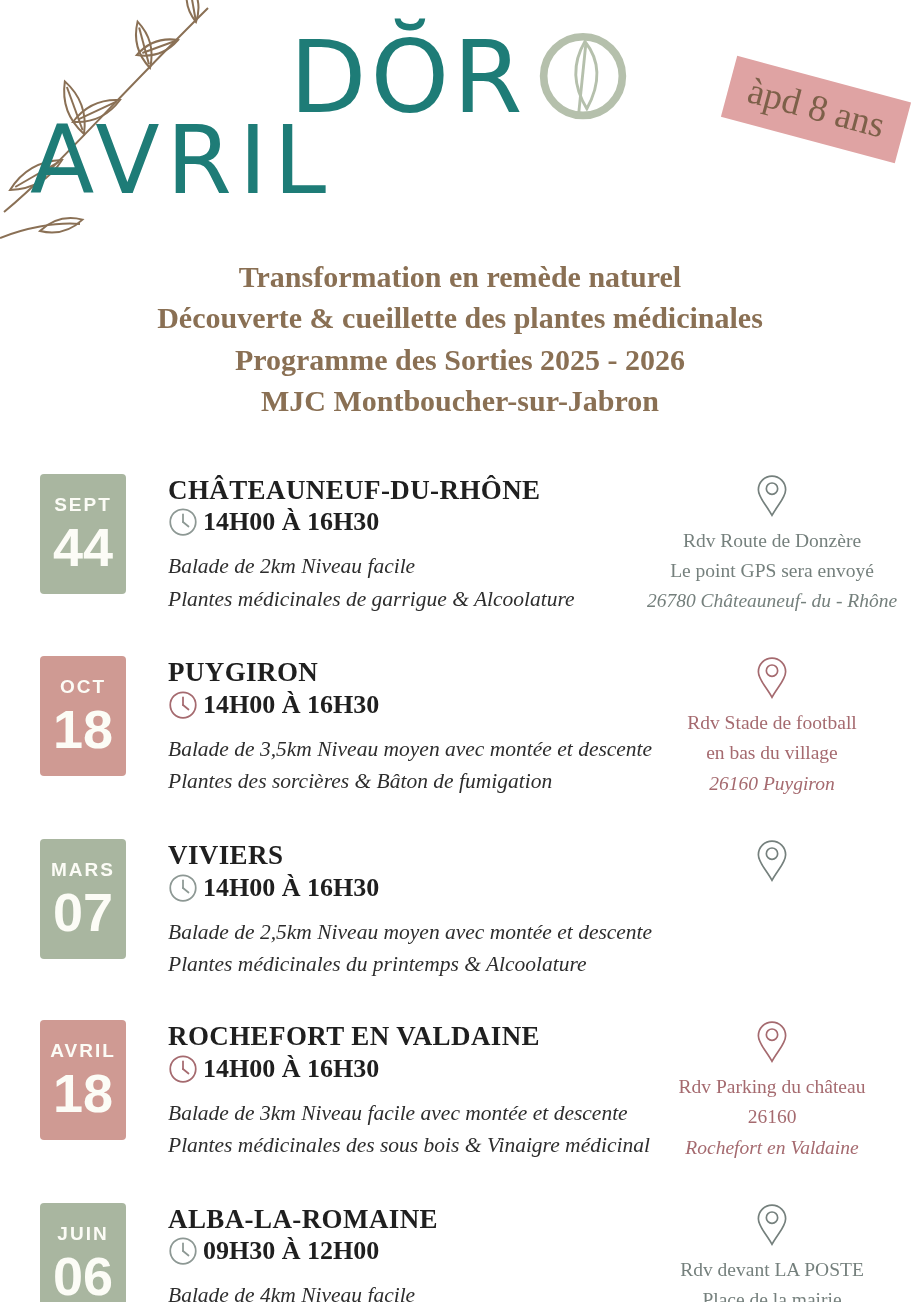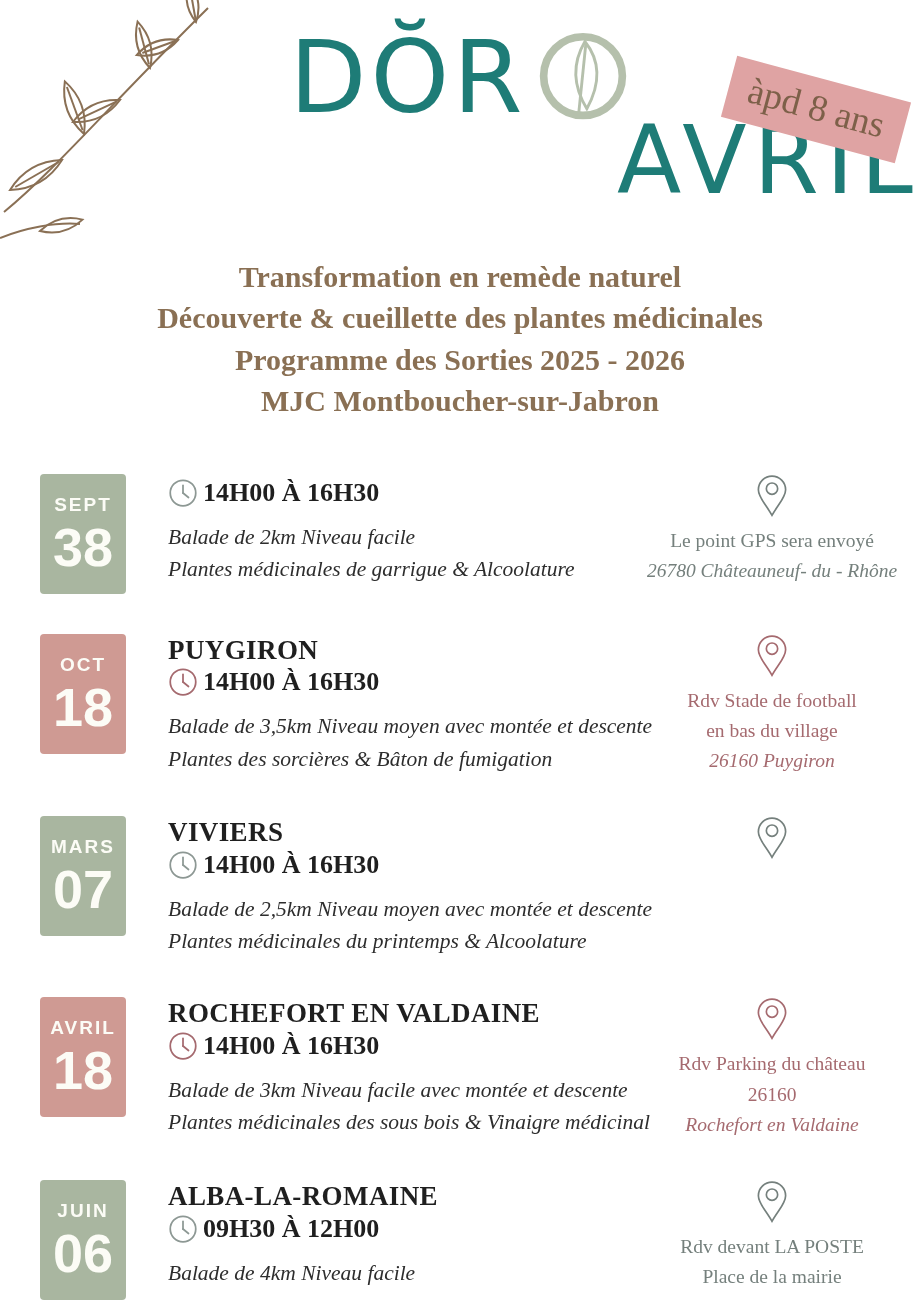--- a/index.html
+++ b/index.html
@@ -2,21 +2,21 @@
 <html><head>
 <meta charset="utf-8">
 <style>
   html,body{margin:0;padding:0;}
   body{
     width:920px;height:1302px;position:relative;overflow:hidden;
     background:#ffffff;font-family:"Liberation Serif",serif;
   }
   
   .branch{position:absolute;left:0;top:0;width:215px;height:245px;}
-  .logo{margin-top:28px;text-align:right;position:relative;}
+  .logo{margin-top:28px;text-align:left;position:relative;}
   .logo-line1{
     display:flex;justify-content:center;align-items:center;
     font-family:"DejaVu Sans",sans-serif;font-size:100px;line-height:1;
     color:#1e7c77;letter-spacing:4px;font-weight:400;
   }
   .leaf-o{width:96px;height:96px;margin-left:8px;display:inline-block;}
   .logo-line2{
     font-family:"DejaVu Sans",sans-serif;font-size:94px;line-height:1;
     color:#1e7c77;letter-spacing:7px;margin-top:-14px;padding-left:30px;
   }
@@ -112,42 +112,44 @@
   <div>Transformation en remède naturel</div>
   <div>Découverte &amp; cueillette des plantes médicinales</div>
   <div>Programme des Sorties 2025 - 2026</div>
   <div>MJC Montboucher-sur-Jabron</div>
 </div>
 
 <div class="events">
   <div class="event-row green">
     <div class="date-box">
       <div class="month">SEPT</div>
-      <div class="day">38</div>
-    </div>
-    <div class="mid">
+      <div class="day">44</div>
+    </div>
+    <div class="mid">
+      <div class="event-title">CHÂTEAUNEUF-DU-RHÔNE</div>
       <div class="time-row">
         <svg class="clock" viewBox="0 0 24 24" fill="none" stroke="currentColor" stroke-width="1.4" stroke-linecap="round">
           <circle cx="12" cy="12" r="10.2"></circle>
           <path d="M12 12 L12 5.8"></path>
           <path d="M12 12 L16.4 15.6"></path>
         </svg>
         <span>14H00 À 16H30</span>
       </div>
       <div class="descs">
           <div class="desc-line">Balade de 2km Niveau facile</div>
           <div class="desc-line">Plantes médicinales de garrigue &amp; Alcoolature</div>
         </div>
     </div>
     <div class="right">
       <svg class="pin" viewBox="0 0 32 42" fill="none" stroke="currentColor" stroke-width="1.6">
         <path d="M16 2 C 8.8 2 3 7.8 3 15 C 3 22.4 10.5 29.5 16 39.5 C 21.5 29.5 29 22.4 29 15 C 29 7.8 23.2 2 16 2 Z"></path>
         <circle cx="16" cy="14" r="5.4"></circle>
       </svg>
       <div class="loc">
+          <div class="loc-line">Rdv Route de Donzère</div>
           <div class="loc-line">Le point GPS sera envoyé</div>
           <div class="loc-line it">26780  Châteauneuf- du - Rhône</div>
         </div>
     </div>
   </div>
 
   <div class="event-row pink">
     <div class="date-box">
       <div class="month">OCT</div>
       <div class="day">18</div>

